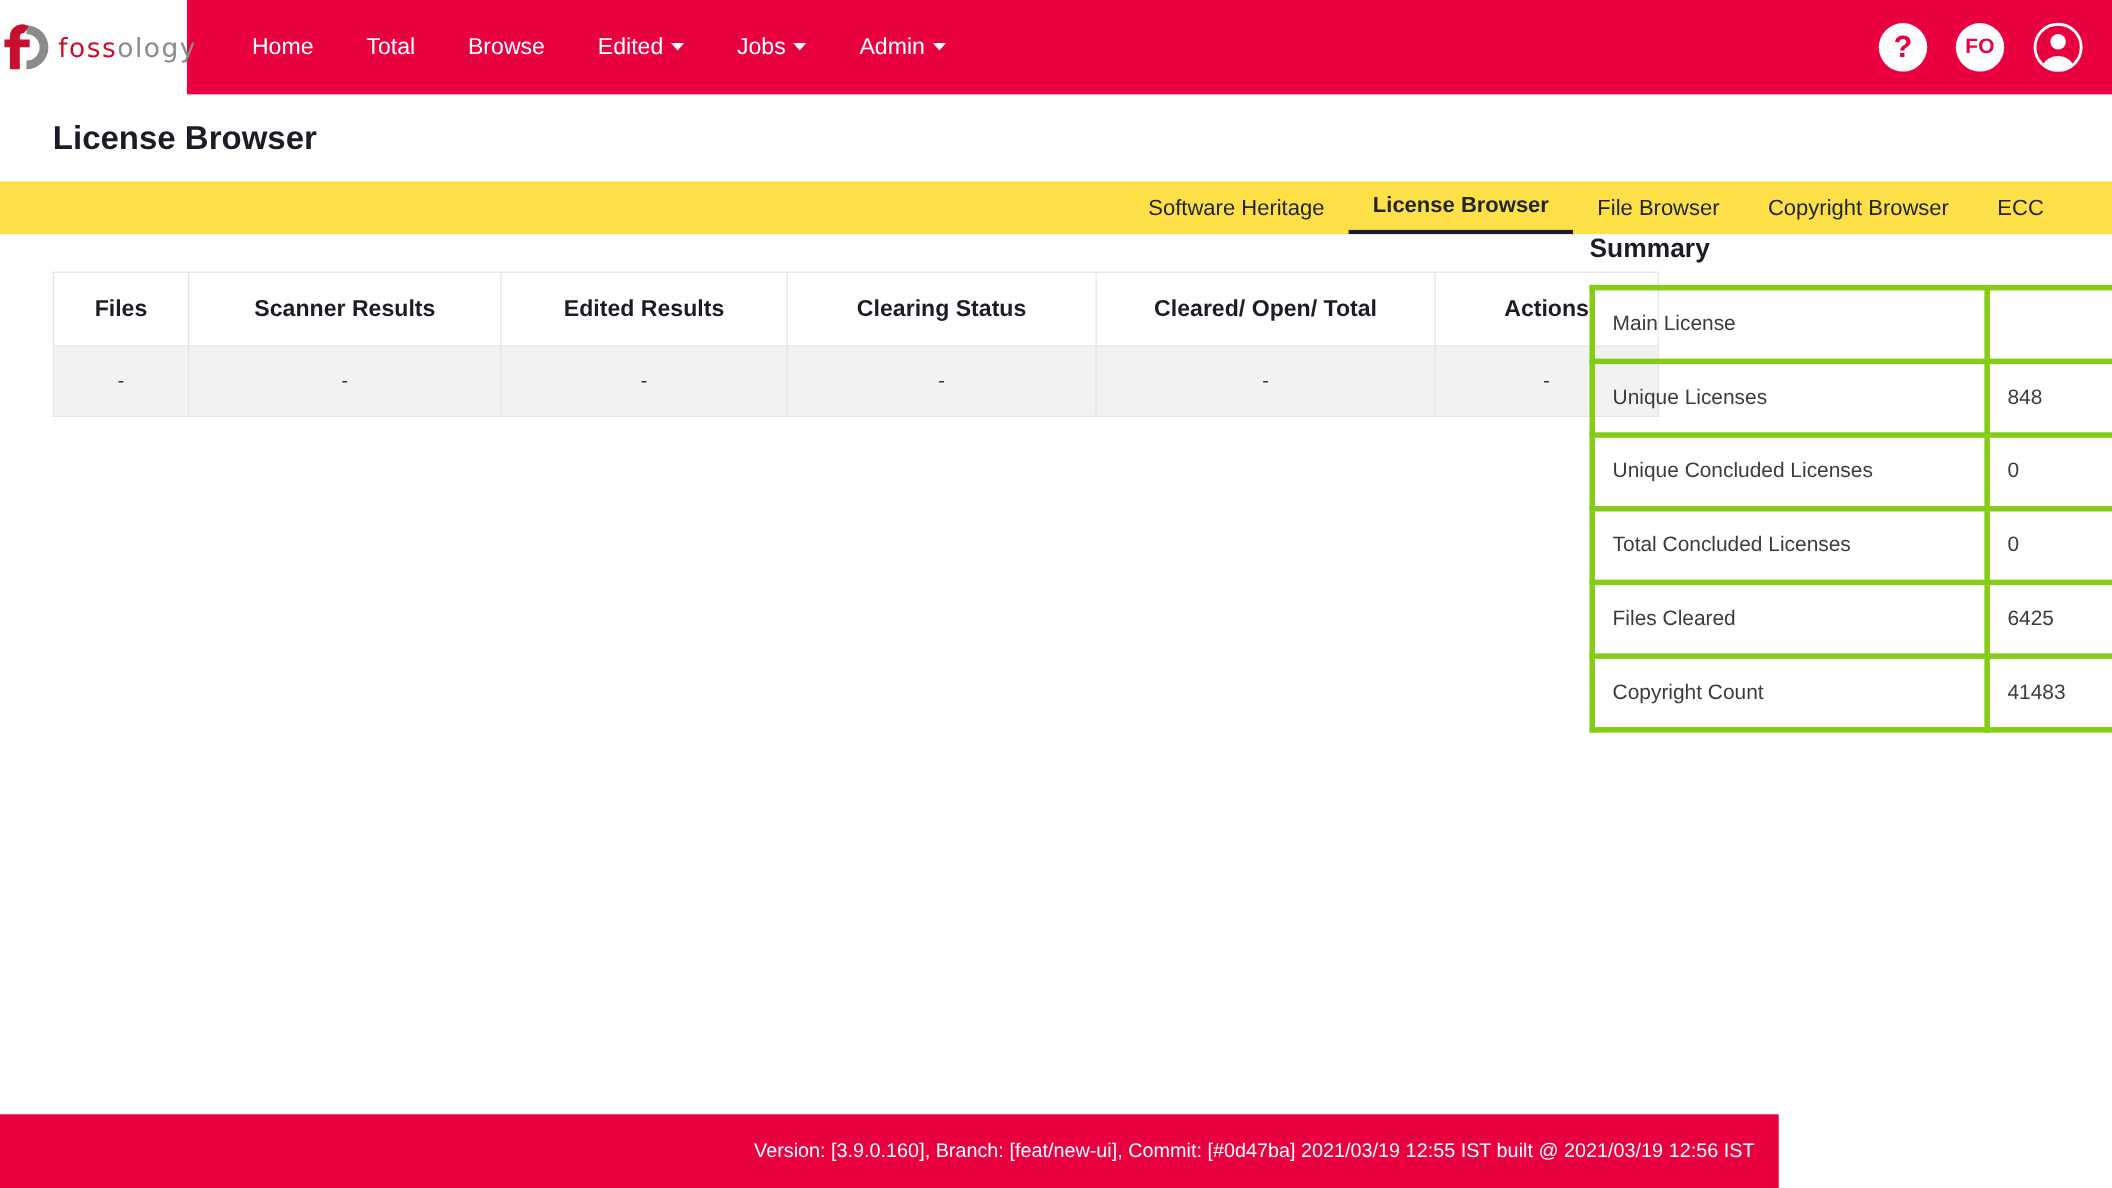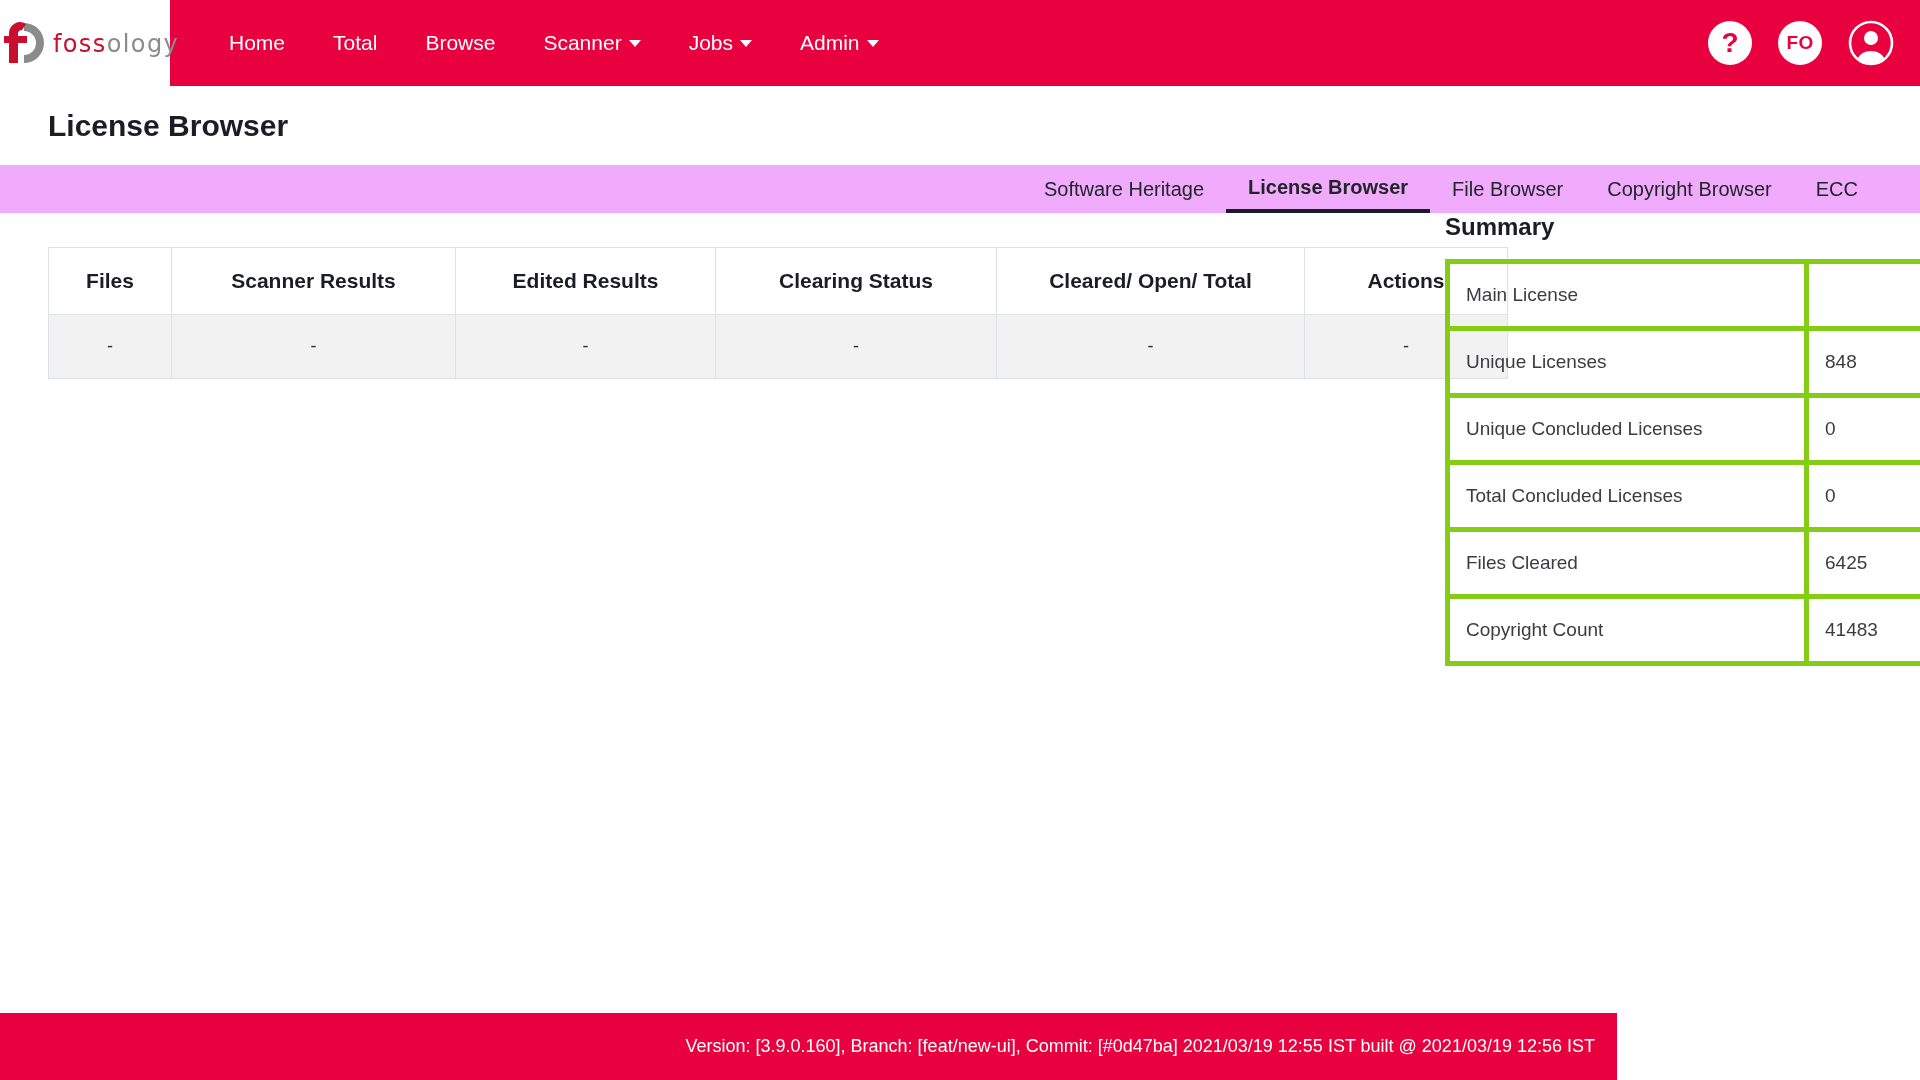--- a/index.html
+++ b/index.html
@@ -132,21 +132,21 @@
     font-weight: bold;
     color: #1c1c27;
   }
 
   
   .tabbar {
     position: absolute;
     top: 165px; left: 0;
     width: 1920px;
     height: 48px;
-    background: #f0abfc;
+    background: #fde047;
     display: flex;
     align-items: stretch;
     justify-content: flex-end;
     padding-right: 40px;
     box-sizing: border-box;
   }
   .tab {
     display: flex;
     align-items: center;
     padding: 0 22px;
@@ -263,21 +263,21 @@
         <path d="M27 22 l0 20 l-9 0 l0 -20 l-5 0 l0 -7 l5 0 l0 -3 a11 11 0 0 1 17 -9 l-4 6 a4 4 0 0 0 -4 3 l0 3 l9 0 l0 7 z" fill="#c8102e"></path>
       </svg>
     </div>
     <div class="brand-wordmark"><span class="wm-red">foss</span><span class="wm-gray">ology</span></div>
   </div>
 
   <div class="nav-links">
     <a class="nav-item"><span>Home</span></a>
     <a class="nav-item"><span>Total</span></a>
     <a class="nav-item"><span>Browse</span></a>
-    <a class="nav-item"><span>Scanner</span><span class="caret"></span></a>
+    <a class="nav-item"><span>Edited</span><span class="caret"></span></a>
     <a class="nav-item"><span>Jobs</span><span class="caret"></span></a>
     <a class="nav-item"><span>Admin</span><span class="caret"></span></a>
   </div>
 
   <div class="nav-right">
     <div class="circle-btn help">
         <span>?</span>
       </div>
     <div class="circle-btn initials">
         <span>FO</span>

